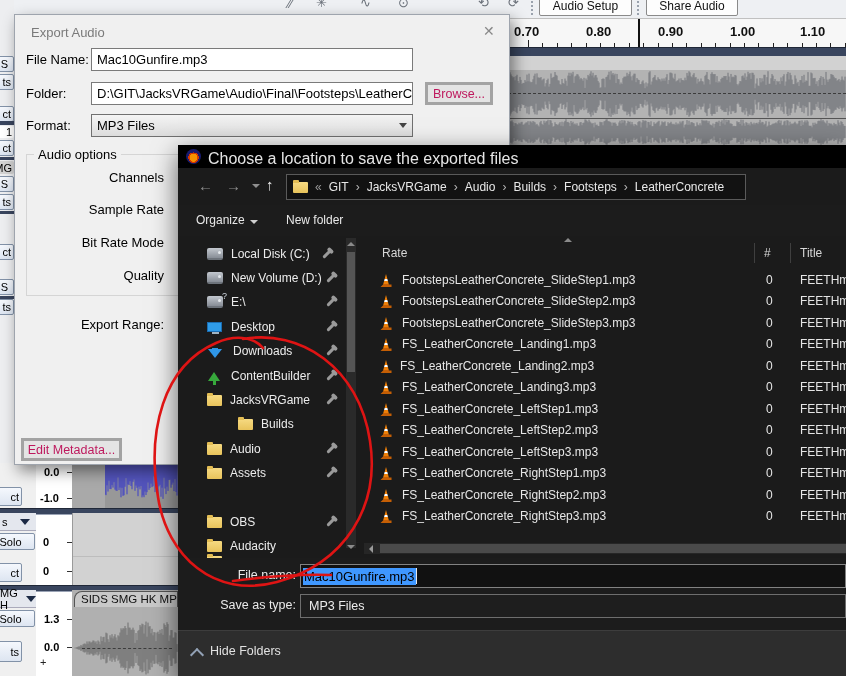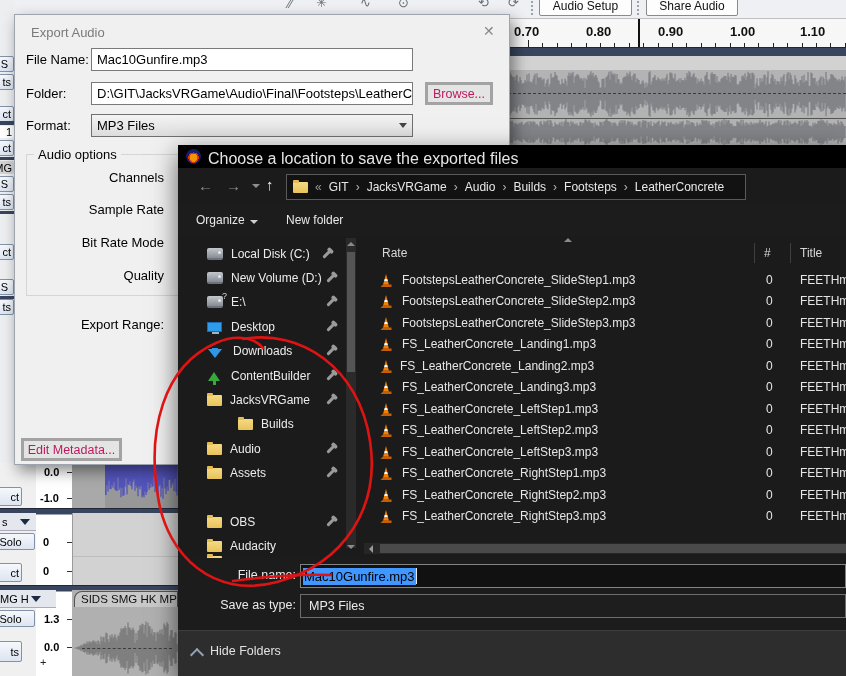--- a/index.html
+++ b/index.html
@@ -225,21 +225,21 @@
     <div class="abs" style="left:67px;top:79px;width:5px;height:1px;background:#333;"></div>
     <div class="abs" style="left:67px;top:108px;width:5px;height:1px;background:#333;"></div>
     <div class="abs frag" style="left:-30px;top:100px;width:52px;height:19px;">
         <span>ct</span>
       </div>
     <div class="abs" style="left:72px;top:50px;width:106px;height:72px;background:#d2d2d2;border-left:1px solid #9a9a9a;">
       <div class="abs" style="left:0;top:43px;width:106px;height:1px;background:#bdbdbd;"></div>
     </div>
     <div class="abs sepband" style="left:0;top:122px;width:178px;height:5px;"></div>
 
-    <div class="abs trkhdr" style="left:0;top:127px;width:56px;height:17px;">
+    <div class="abs trkhdr" style="left:0;top:127px;width:36px;height:17px;">
       <span style="font-size:11px;">MG H</span>
       <div class="tri-dn" style="margin-left:2px;"></div>
     </div>
     <div class="abs solo-btn" style="left:-14px;top:147px;width:47px;height:15px;">
         <span>Solo</span>
       </div>
     <span class="abs vnum" style="left:44px;top:150px;">1.3</span>
     <span class="abs vnum" style="left:44px;top:178px;">0.0</span>
     <div class="abs" style="left:67px;top:156px;width:5px;height:1px;background:#333;"></div>
     <div class="abs" style="left:67px;top:184px;width:5px;height:1px;background:#333;"></div>

